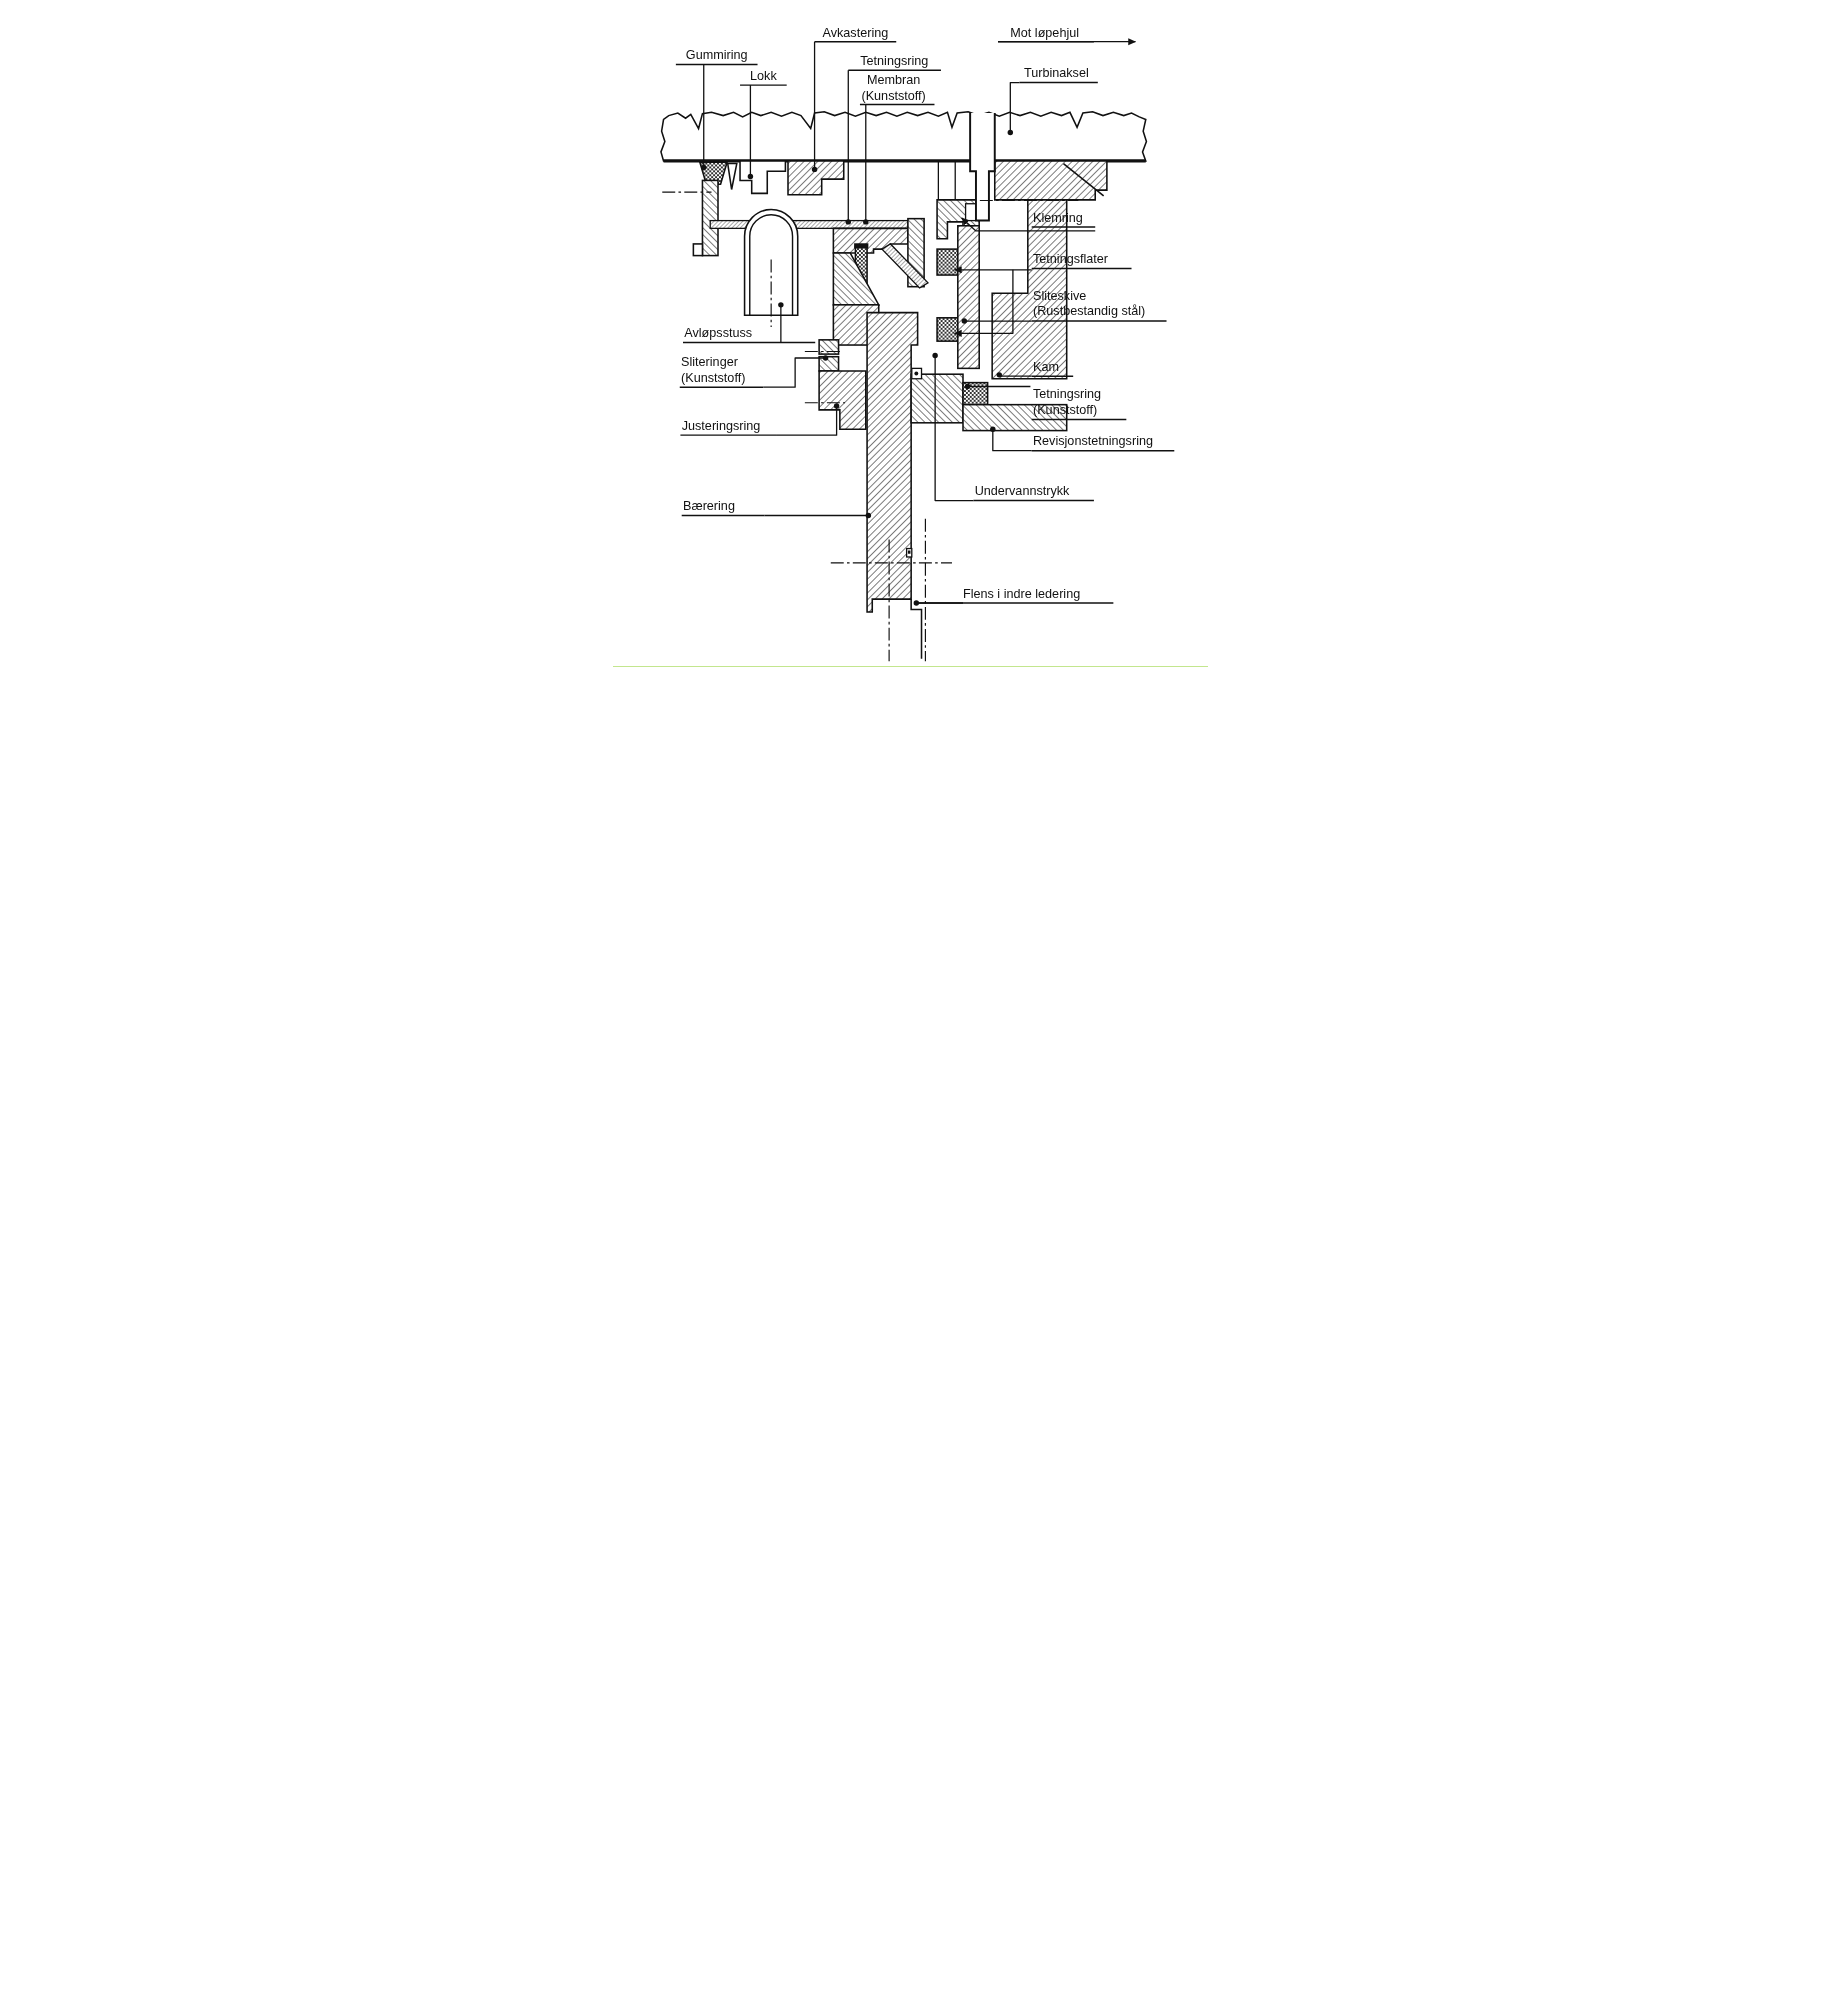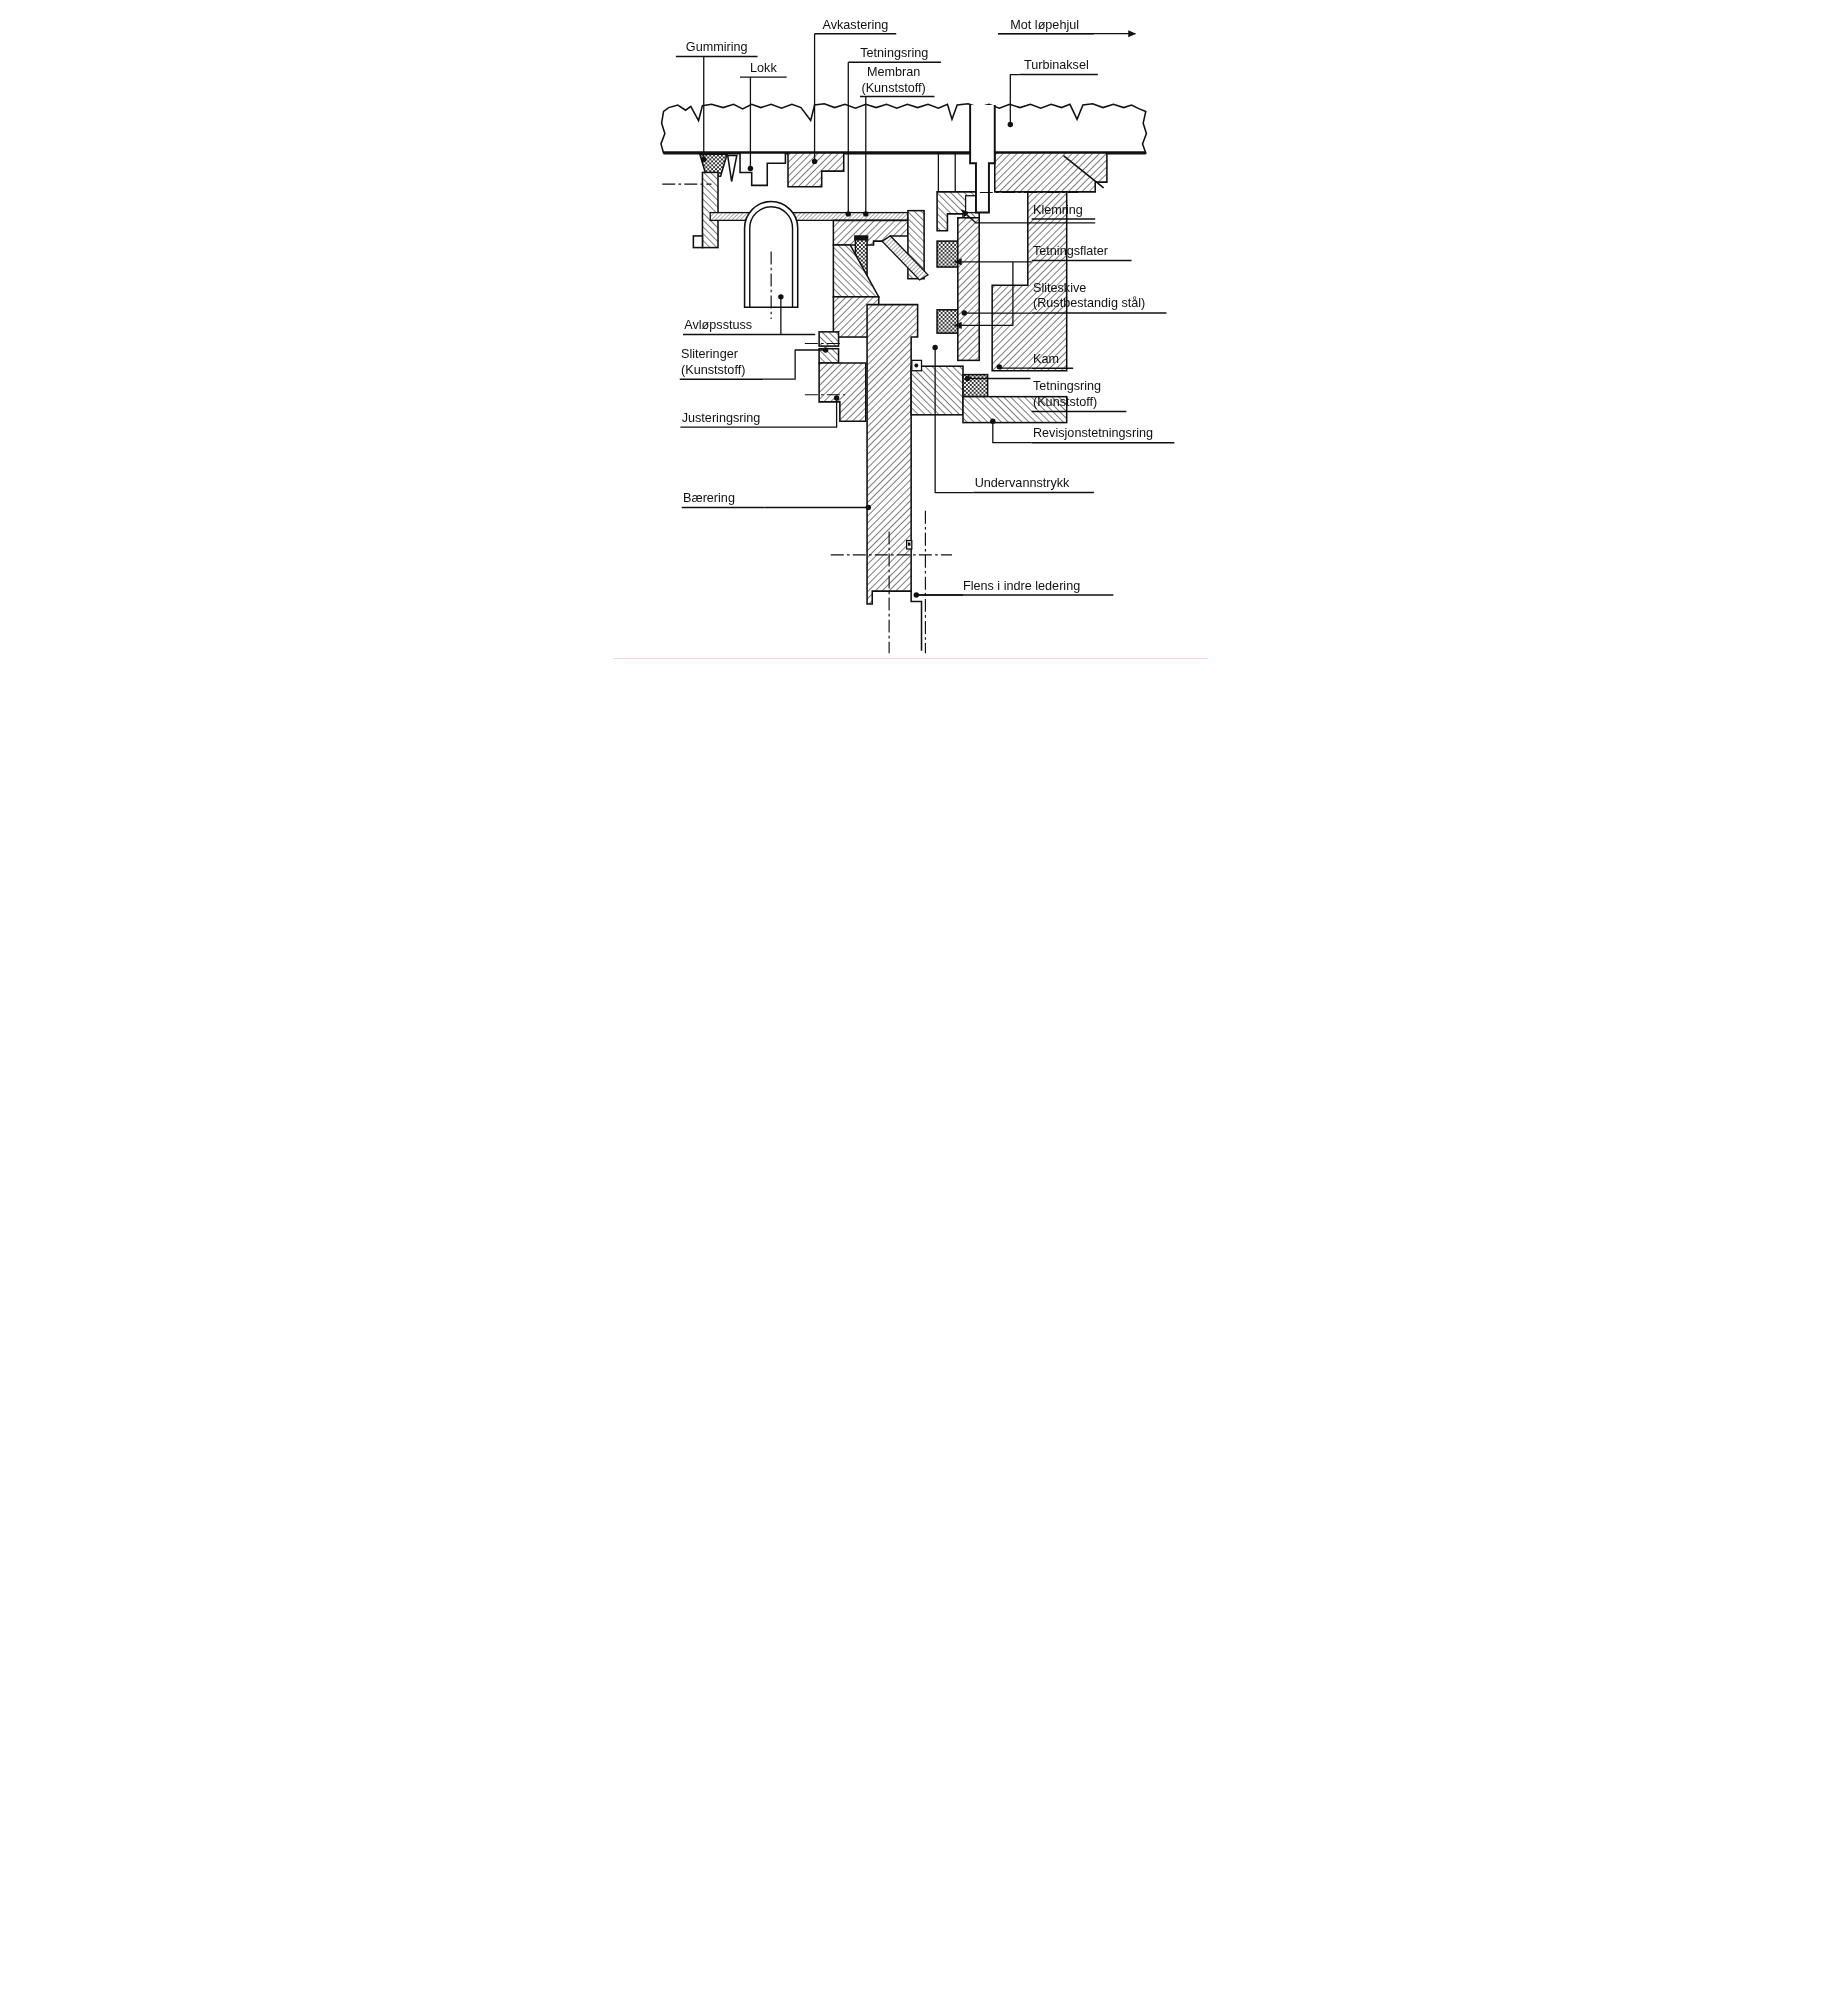--- a/index.html
+++ b/index.html
@@ -1,16 +1,16 @@
 <!DOCTYPE html>
 <html style="font-size:8px"><head>
 <meta charset="utf-8">
 <style>
   html,body{margin:0;padding:0;background:#ffffff;}
-  .page{width:100%;max-width:595px;margin:0 auto;background:#fca5a5;}
+  .page{width:100%;max-width:595px;margin:8px auto;background:#84cc16;}
   svg{display:block;width:100%;height:auto;}
   .lbl{font-family:"Liberation Sans",sans-serif;font-size:19.5px;fill:#111;}
   .ul{stroke:#111;stroke-width:2.3;}
   .leader{fill:none;stroke:#111;stroke-width:2;stroke-linejoin:round;}
   .dot{fill:#111;}
   .part{stroke:#111;stroke-width:2.4;}
   .thin{stroke:#111;stroke-width:2;}
   .white{fill:#ffffff;}
   .cl{fill:none;stroke:#111;stroke-width:1.8;stroke-dasharray:20 5 4 5;}
 </style>

